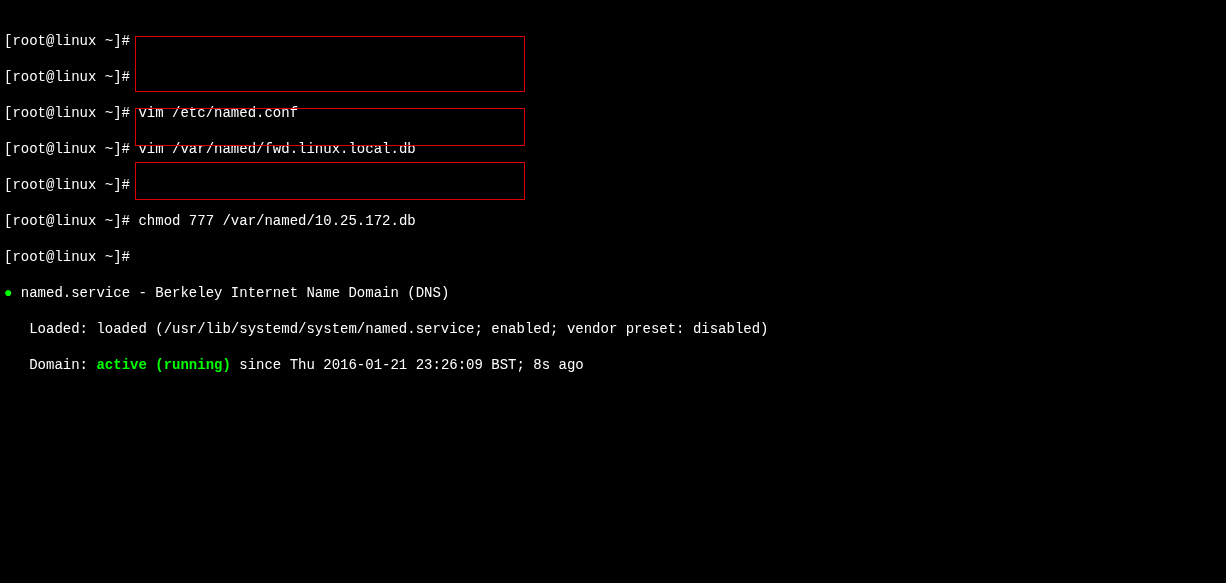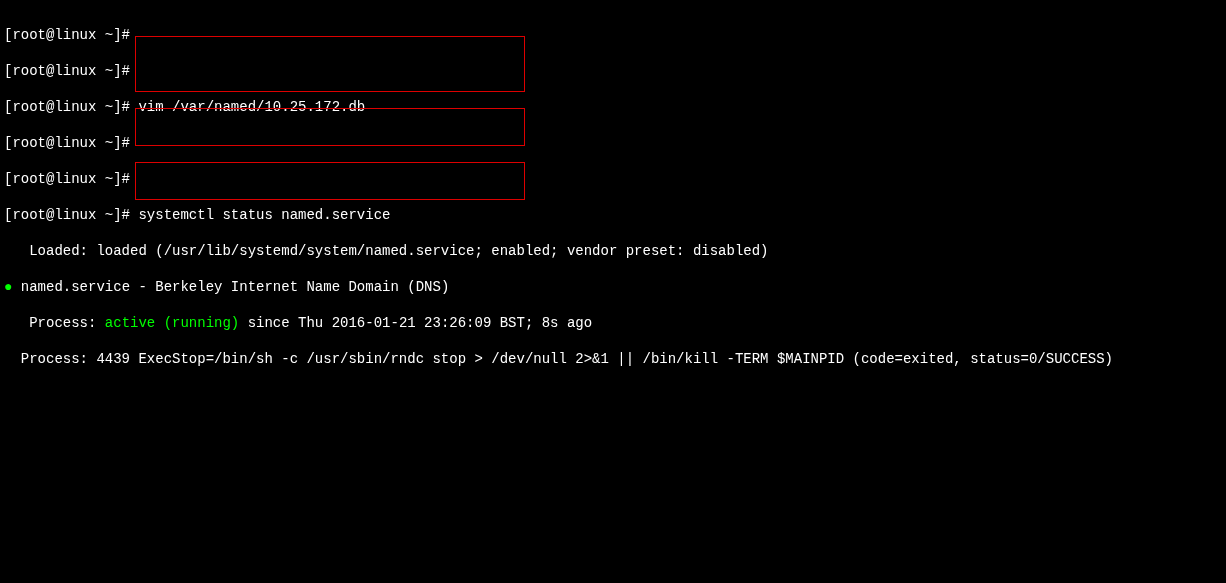--- a/index.html
+++ b/index.html
@@ -1,36 +1,36 @@
 <!DOCTYPE html>
 <html><head>
 <meta charset="utf-8">
 <style>
   html,body{margin:0;padding:0;background:#000;color:#fff;font-family:"Courier New",Courier,monospace;font-size:14px;line-height:18px;}
-  .terminal{padding:8px 4px;white-space:pre;position:relative;width:1226px;height:583px;box-sizing:border-box;overflow:hidden;}
+  .terminal{padding:14px 4px;white-space:pre;position:relative;width:1226px;height:583px;box-sizing:border-box;overflow:hidden;}
   .line{height:18px;}
   .green{color:#00ff00;}
-  .bold{font-weight:normal;}
+  .bold{font-weight:bold;}
   .redbox{position:absolute;border:1px solid #d00;pointer-events:none;}
   .dot{color:#00ff00;}
 </style>
 </head>
 <body>
 
 <div class="terminal">
 <div class="line"><span>[root@linux ~]#</span><span></span></div>
 <div class="line"><span>[root@linux ~]#</span><span></span></div>
-<div class="line"><span>[root@linux ~]#</span> <span>vim /var/named/10.25.172.db</span></div>
+<div class="line"><span>[root@linux ~]#</span> <span>vim /etc/named.conf</span></div>
+<div class="line"><span>[root@linux ~]#</span> <span>vim /var/named/fwd.linux.local.db</span></div>
 <div class="line"><span>[root@linux ~]#</span></div>
+<div class="line"><span>[root@linux ~]#</span> <span>chmod 777 /var/named/10.25.172.db</span></div>
 <div class="line"><span>[root@linux ~]#</span></div>
-<div class="line"><span>[root@linux ~]#</span> <span>systemctl status named.service</span></div>
+<div class="line"><span class="dot">●</span> <span>named.service - Berkeley Internet Name Domain (DNS)</span></div>
 <div class="line"><span>   Loaded: loaded (/usr/lib/systemd/system/named.service; enabled; vendor preset: disabled)</span></div>
-<div class="line"><span class="dot">●</span> <span>named.service - Berkeley Internet Name Domain (DNS)</span></div>
-<div class="line"><span>   Process: </span><span class="green bold">active (running)</span><span> since Thu 2016-01-21 23:26:09 BST; 8s ago</span></div>
-<div class="line"><span>  Process: 4439 ExecStop=/bin/sh -c /usr/sbin/rndc stop &gt; /dev/null 2&gt;&amp;1 || /bin/kill -TERM $MAINPID (code=exited, status=0/SUCCESS)</span></div>
+<div class="line"><span>   Domain: </span><span class="green bold">active (running)</span><span> since Thu 2016-01-21 23:26:09 BST; 8s ago</span></div>
 
 
 
 
 
 
 
 
 
 

